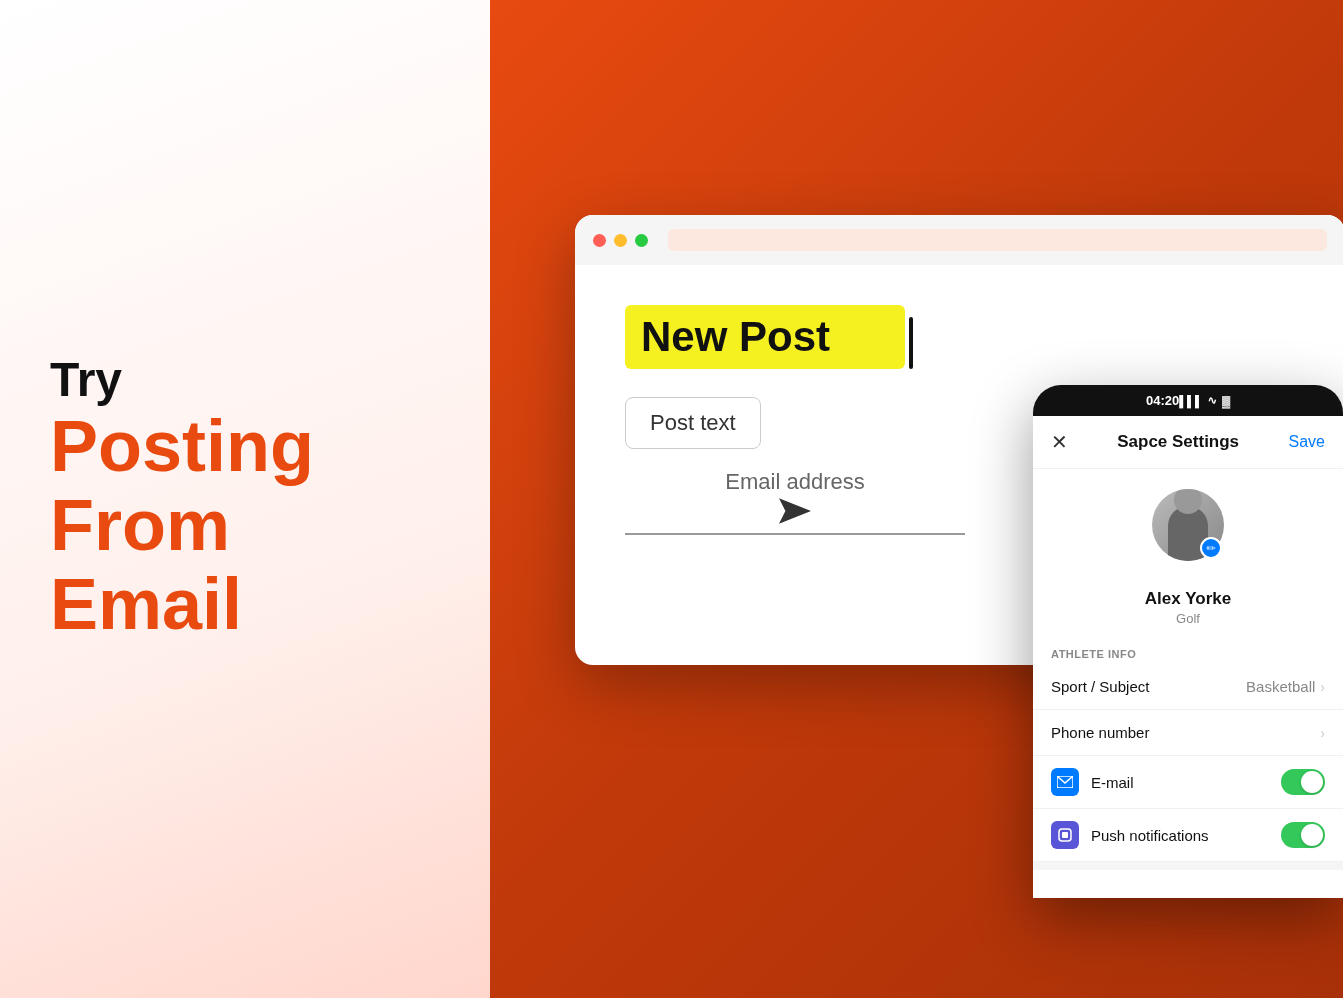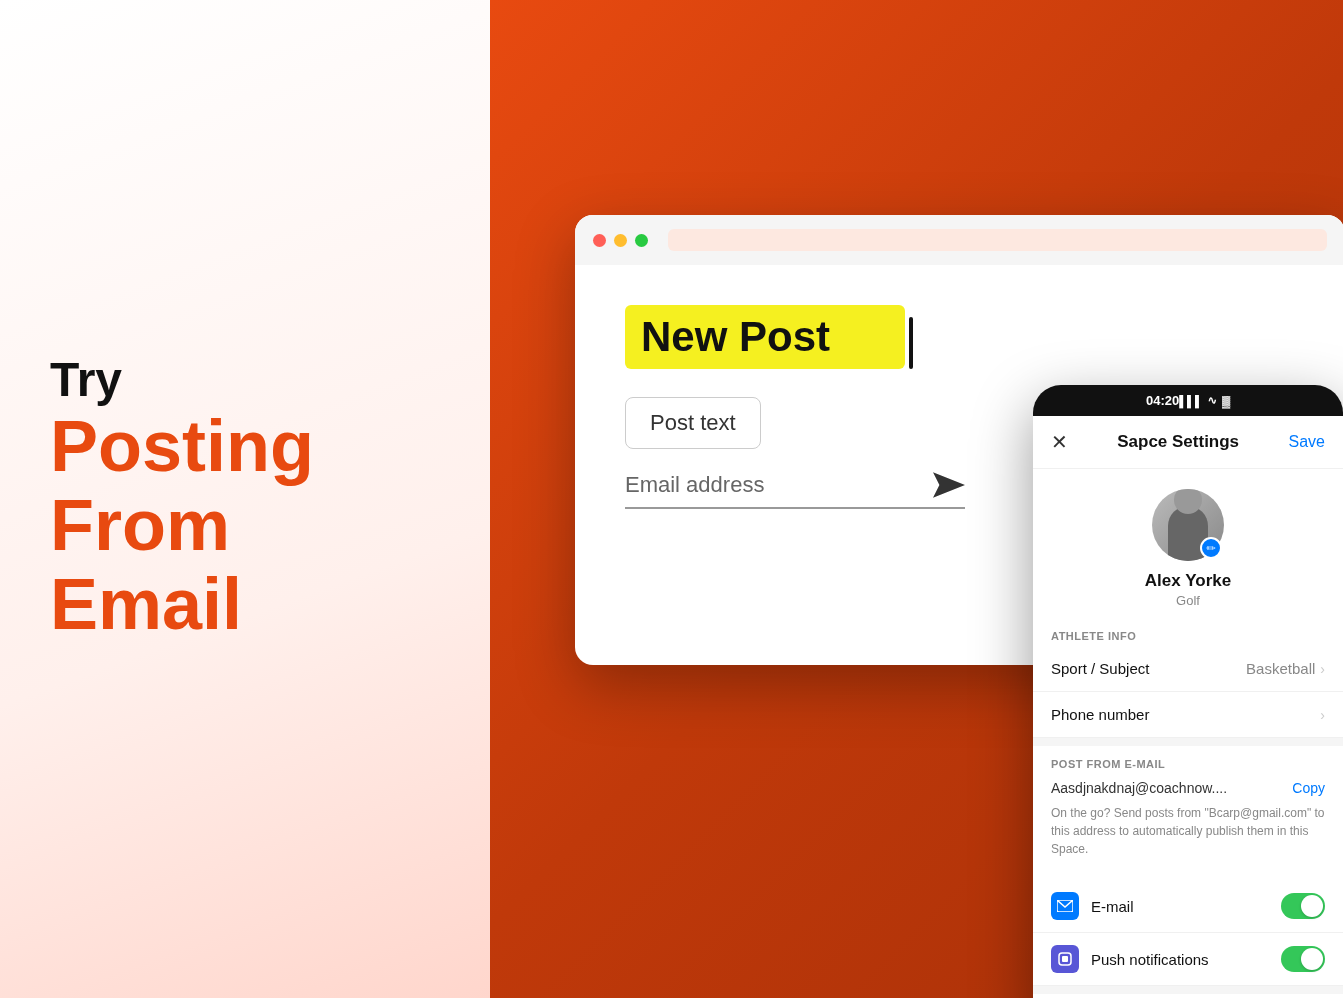--- a/index.html
+++ b/index.html
@@ -123,20 +123,21 @@
       cursor: pointer;
     }
 
     
     .email-field-row {
       display: flex;
       align-items: center;
       border-bottom: 2px solid #999;
       padding-bottom: 6px;
       width: 340px;
+      flex-direction: column;
     }
     .email-input-text {
       font-size: 22px;
       color: #666;
       flex: 1;
     }
     .send-icon {
       width: 32px;
       height: 32px;
       background: #333;
@@ -244,21 +245,21 @@
       display: flex;
       align-items: center;
       justify-content: center;
       color: #fff;
       font-size: 11px;
     }
     .profile-name {
       font-size: 17px;
       font-weight: 700;
       color: #111;
-      margin-top: 10px;
+      margin-top: 28px;
       text-align: center;
     }
     .profile-sport {
       font-size: 13px;
       color: #888;
       margin-top: 2px;
     }
 
     .phone-section-label {
       font-size: 11px;
@@ -456,28 +457,20 @@
         <span>Basketball</span>
         <span class="chevron">›</span>
       </span>
     </div>
 
     <div class="phone-list-item">
       <span class="list-item-label">Phone number</span>
       <span class="chevron">›</span>
     </div>
 
-    <div class="post-email-section">
-      <div class="post-email-label">POST FROM E-MAIL</div>
-      <div class="email-address-row">
-        <span class="email-address-text">Aasdjnakdnaj@coachnow....</span>
-        <span class="copy-btn">Copy</span>
-      </div>
-      <div class="email-description">On the go? Send posts from "Bcarp@gmail.com" to this address to automatically publish them in this Space.</div>
-    </div>
 
     <div class="phone-toggle-row">
       <div class="toggle-icon toggle-icon-email">
         <svg width="16" height="12" viewBox="0 0 16 12" fill="none">
           <rect x="0" y="0" width="16" height="12" rx="2" fill="none" stroke="white" stroke-width="1.5"></rect>
           <polyline points="0,0 8,7 16,0" stroke="white" stroke-width="1.5" fill="none"></polyline>
         </svg>
       </div>
       <span class="toggle-label">E-mail</span>
       <div class="toggle-switch">

